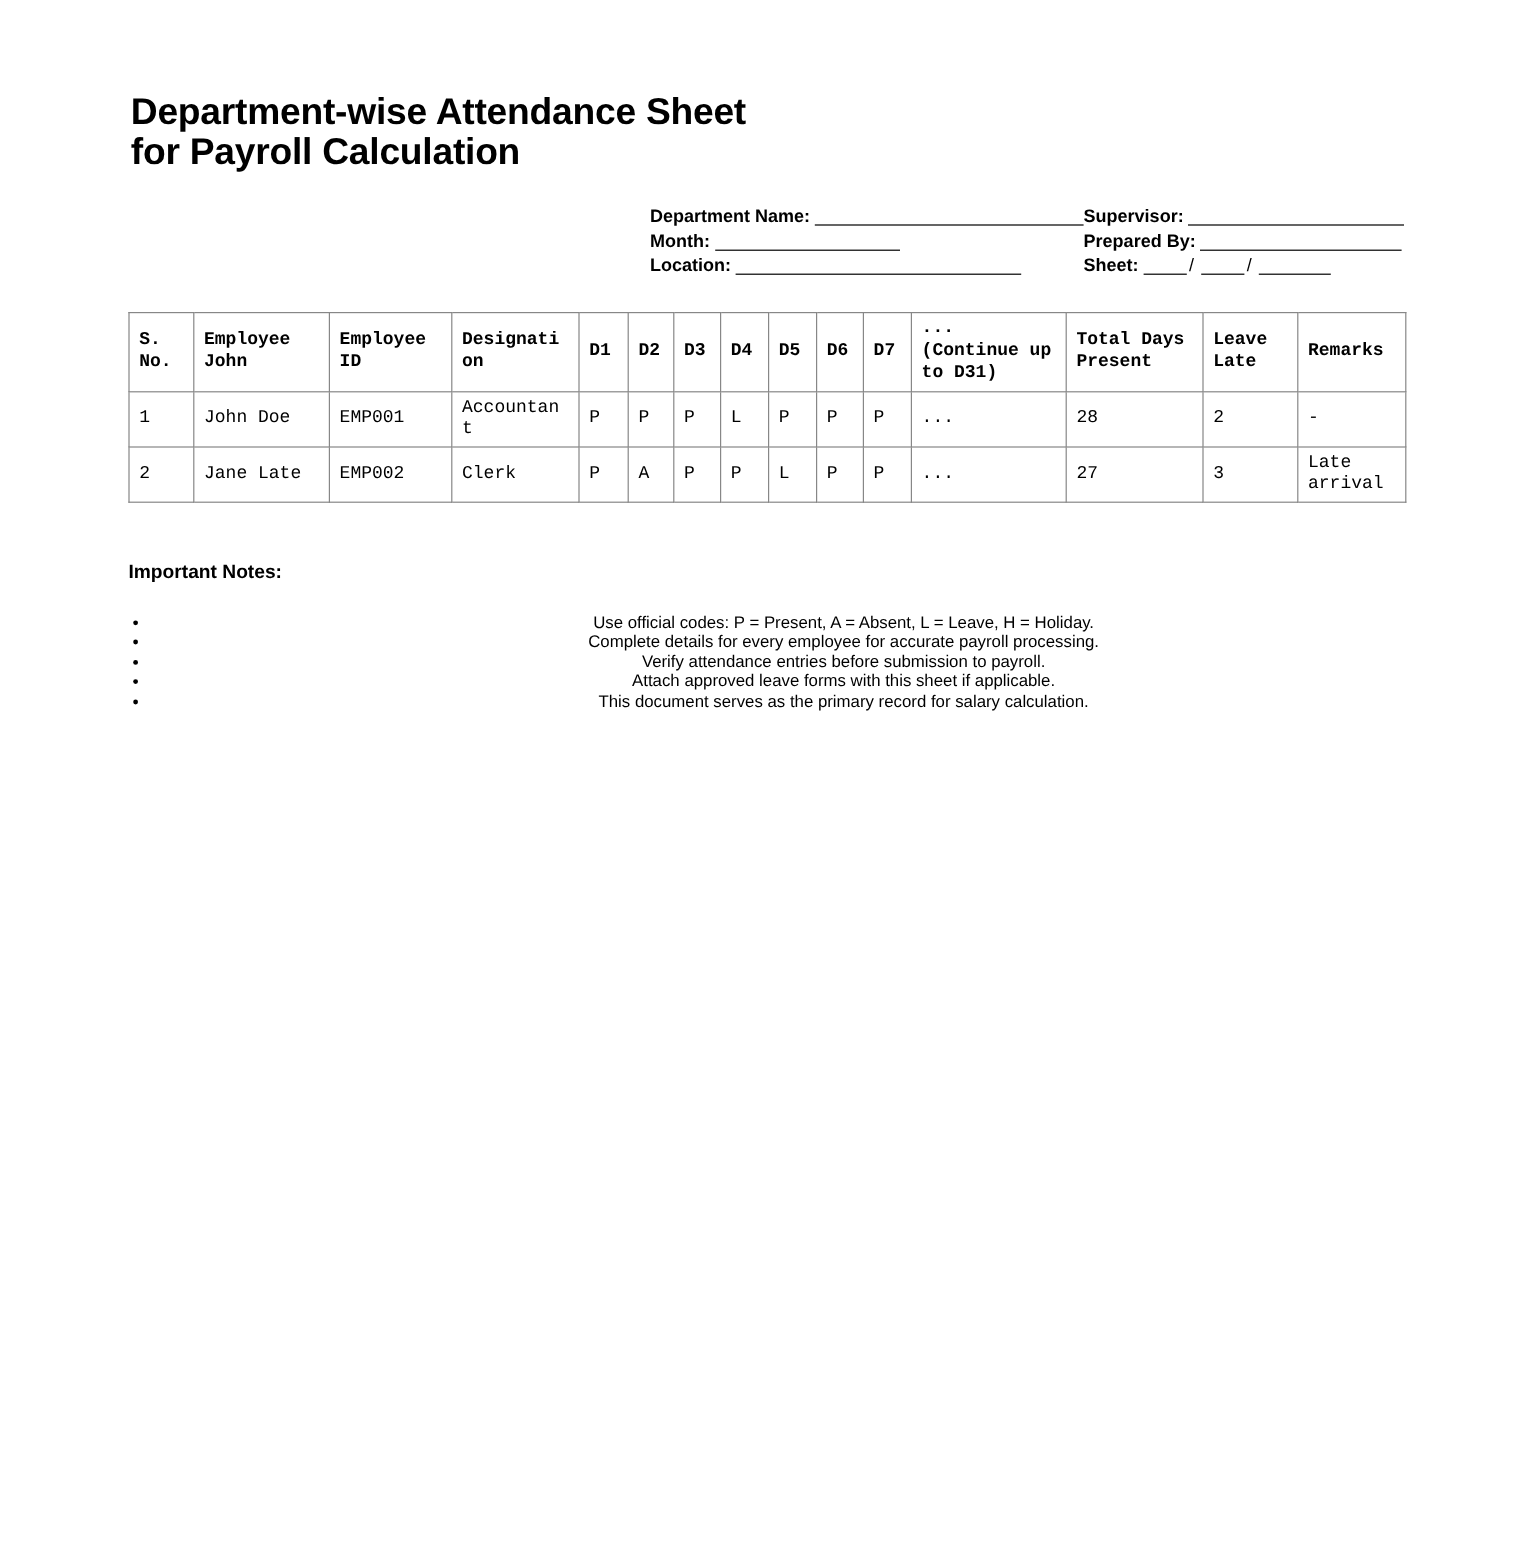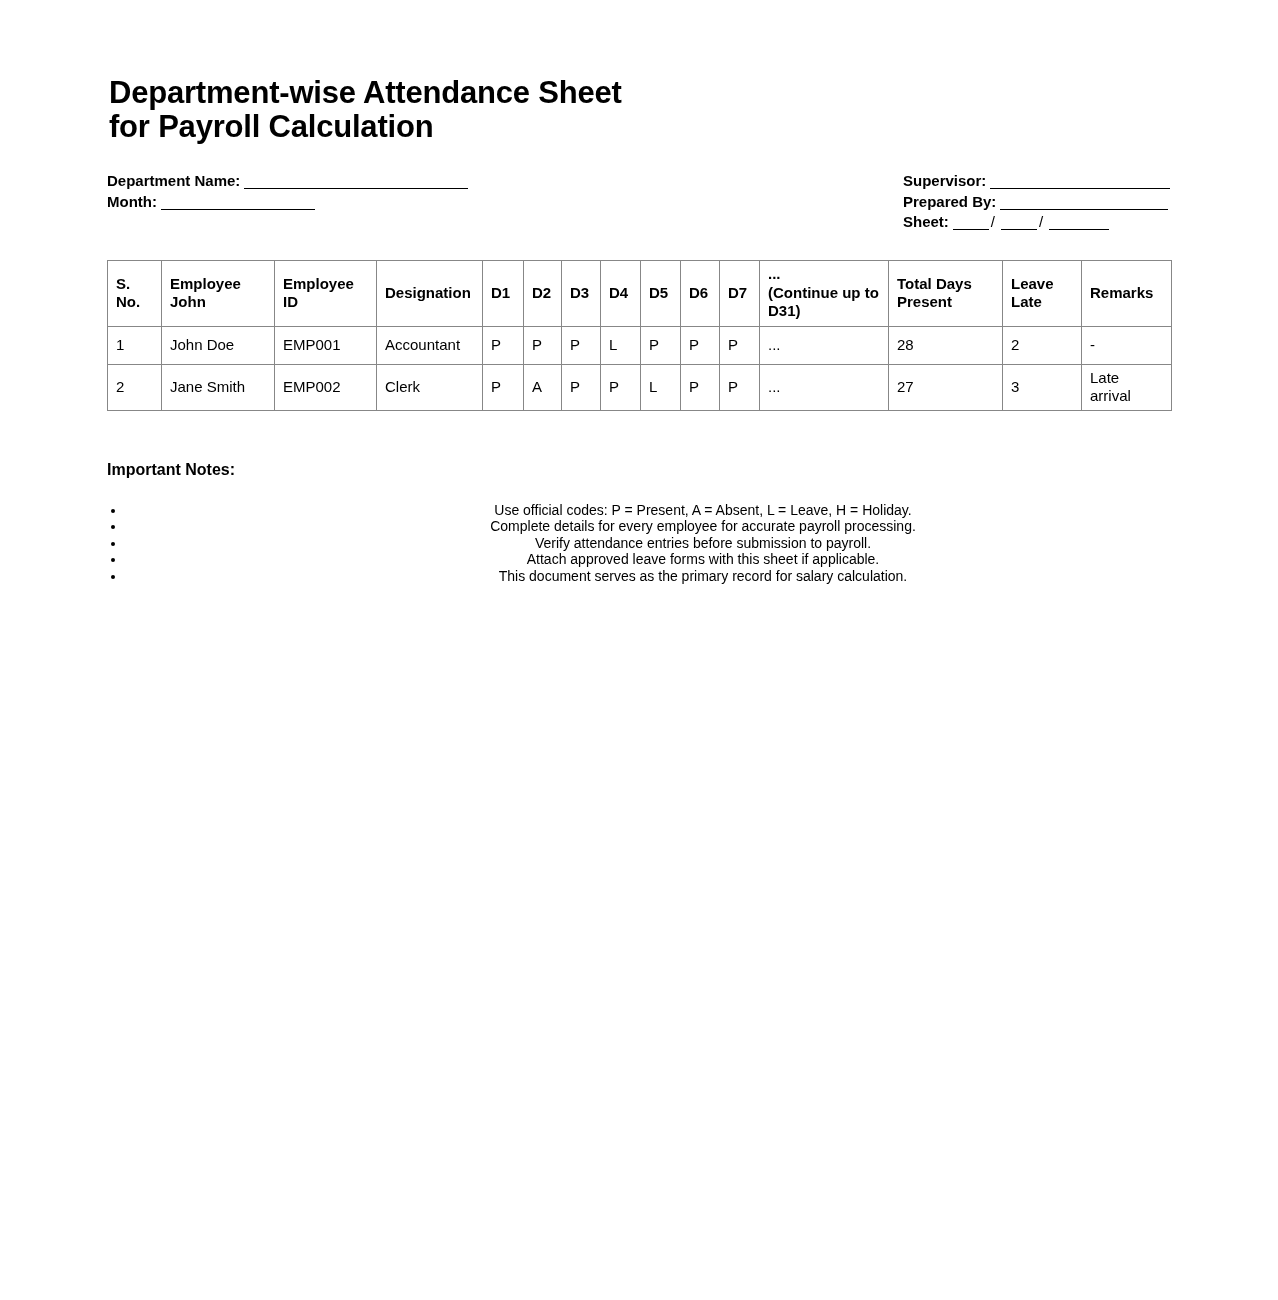--- a/index.html
+++ b/index.html
@@ -16,21 +16,21 @@
     margin: 76px 0 0 109px;
     font-size: 31px;
     line-height: 34px;
     font-weight: bold;
     white-space: pre-line;
     letter-spacing: -0.2px;
   }
 
   .meta {
     display: flex;
-    justify-content: space-between;
+    justify-content: flex-end;
     margin: 27px 107px 0 107px;
     width: 1064px;
   }
   .meta-col { font-size: 15px; line-height: 20.5px; }
   .meta-col.right { width: 268px; }
   .meta-row { white-space: nowrap; }
   .meta-label { font-weight: bold; }
   .blank {
     display: inline-block;
     border-bottom: 1.5px solid #000;
@@ -46,20 +46,21 @@
   .w-da    { width: 36px; }
   .w-db    { width: 36px; }
   .w-dc    { width: 60px; }
   .slash { margin: 0 2px; }
 
   table.att {
     border-collapse: collapse;
     table-layout: fixed;
     width: 1064px;
     margin: 27px 0 0 107px;
+    font-family: Liberation Mono, monospace;
   }
   table.att th, table.att td {
     border: 1px solid #878787;
     padding: 4px 8px;
     vertical-align: middle;
     text-align: left;
     font-size: 15px;
     line-height: 18.5px;
     white-space: pre-line;
     overflow-wrap: break-word;
@@ -98,20 +99,23 @@
   <h1 class="doc-title">Department-wise Attendance Sheet
 for Payroll Calculation</h1>
 
   <div class="meta">
     <div class="meta-col left">
       <div class="meta-row">
         <span class="meta-label">Department Name:</span><span class="blank w-dept"></span>
       </div>
       <div class="meta-row">
         <span class="meta-label">Month:</span><span class="blank w-month"></span>
+      </div>
+      <div class="meta-row">
+        <span class="meta-label">Location:</span><span class="blank w-loc"></span>
       </div>
     </div>
     <div class="meta-col right">
       <div class="meta-row">
         <span class="meta-label">Supervisor:</span><span class="blank w-sup"></span>
       </div>
       <div class="meta-row">
         <span class="meta-label">Prepared By:</span><span class="blank w-prep"></span>
       </div>
       <div class="meta-row">
@@ -171,21 +175,21 @@
         <td>P</td>
         <td>P</td>
         <td>P</td>
         <td>...</td>
         <td>28</td>
         <td>2</td>
         <td>-</td>
       </tr>
       <tr class="r1">
         <td>2</td>
-        <td>Jane Smith</td>
+        <td>Jane Late</td>
         <td>EMP002</td>
         <td>Clerk</td>
         <td>P</td>
         <td>A</td>
         <td>P</td>
         <td>P</td>
         <td>L</td>
         <td>P</td>
         <td>P</td>
         <td>...</td>

